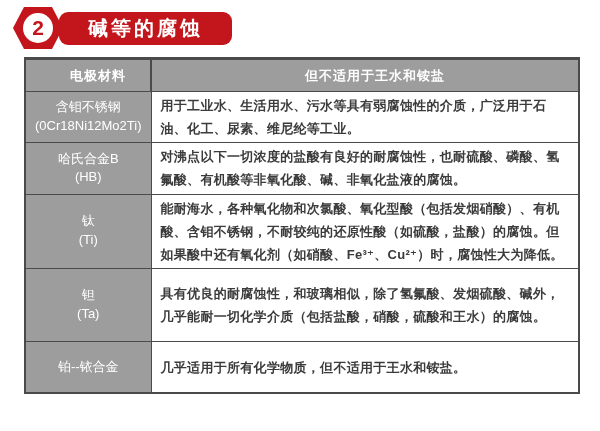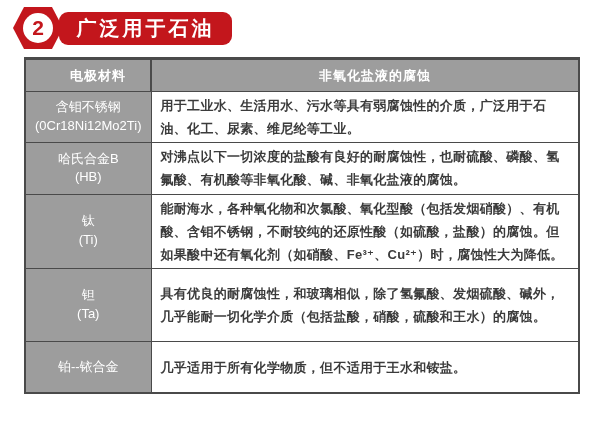--- a/index.html
+++ b/index.html
@@ -109,32 +109,32 @@
 </style>
 </head>
 <body>
 
 <div class="page">
 
   <div class="hdr">
     <div class="hexagon">
       <div class="hex-circle">2</div>
     </div>
-    <div class="title-pill">广泛用于石油</div>
+    <div class="title-pill">碱等的腐蚀</div>
   </div>
 
   <table class="sel">
     <colgroup>
         <col class="c1">
         <col class="c2">
       </colgroup>
     <thead>
       <tr>
         <th>电极材料</th>
-        <th>非氧化盐液的腐蚀</th>
+        <th>但不适用于王水和铵盐</th>
       </tr>
     </thead>
     <tbody>
         <tr>
       <td class="mat">
         <div class="mat-name">含钼不锈钢</div>
         <div class="mat-sub">(0Cr18Ni12Mo2Ti)</div>
       </td>
       <td class="desc">用于工业水、生活用水、污水等具有弱腐蚀性的介质，广泛用于石油、化工、尿素、维尼纶等工业。</td>
     </tr>

